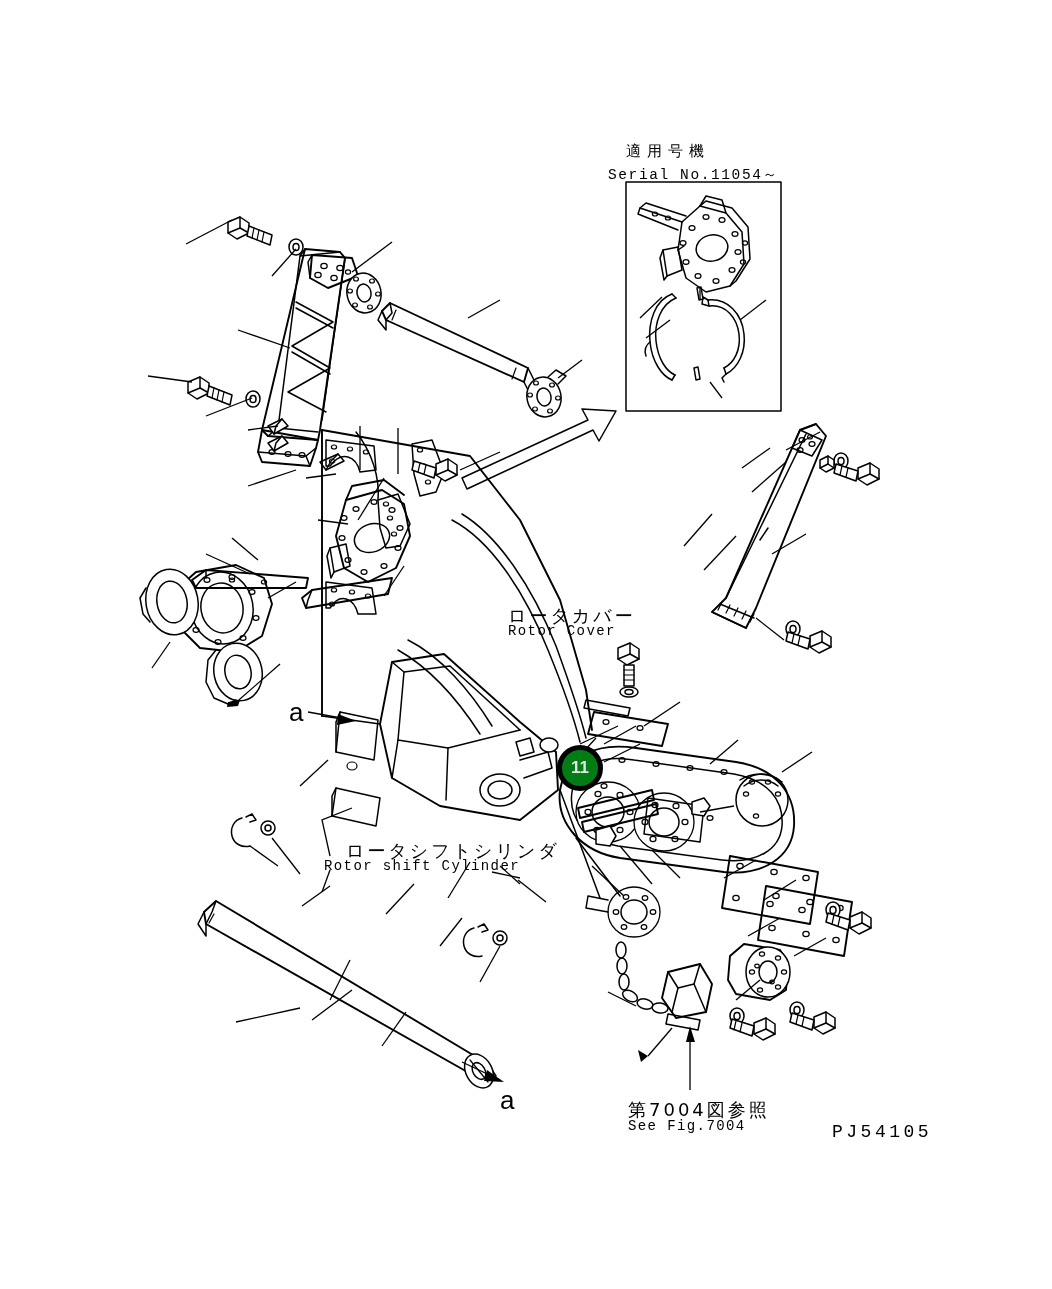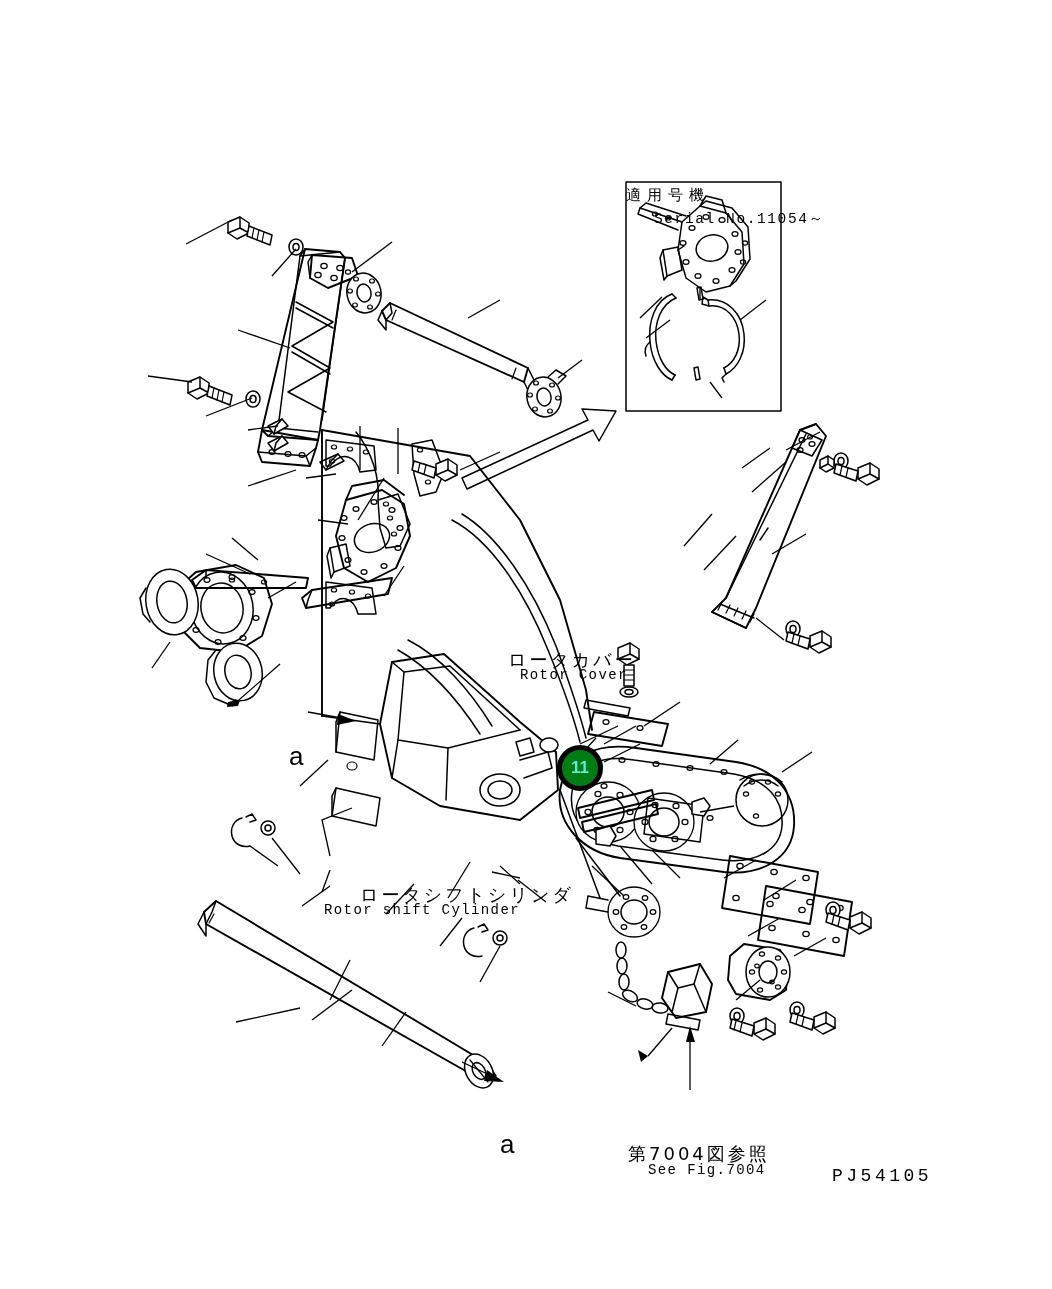--- a/index.html
+++ b/index.html
@@ -22,21 +22,20 @@
     left: 0;
     top: 0;
     width: 1052px;
     height: 1289px;
   }
   .txt {
     position: absolute;
     white-space: pre;
     color: #000000;
     font-family: "Liberation Mono", monospace;
-    margin-top: 44px;
   }
   .jp {
     font-family: "DejaVu Sans", sans-serif;
     letter-spacing: 2px;
   }
   .lbl-jp {
     font-size: 18px;
     letter-spacing: 3px;
   }
   .lbl-en {
@@ -738,33 +737,33 @@
     </g>
 
     <g>
       <line x1="690" y1="1090" x2="690" y2="1030" class="lead"></line>
       <path class="blk" d="M686 1042 L690 1026 L695 1042 Z"></path>
     </g>
 
   </svg>
 
   <div class="txt jp inset-jp" style="left:626px; top:142px;">適用号機</div>
-  <div class="txt inset-en" style="left:654px; top:165px;">Serial No.11054～</div>
+  <div class="txt inset-en" style="left:608px; top:165px;">Serial No.11054～</div>
 
   <div class="txt jp lbl-jp" style="left:508px; top:604px;">ロータカバー</div>
-  <div class="txt lbl-en" style="left:520px; top:623px;">Rotor Cover</div>
-
-  <div class="txt jp lbl-jp" style="left:360px; top:839px;">ロータシフトシリンダ</div>
+  <div class="txt lbl-en" style="left:508px; top:623px;">Rotor Cover</div>
+
+  <div class="txt jp lbl-jp" style="left:346px; top:839px;">ロータシフトシリンダ</div>
   <div class="txt lbl-en" style="left:324px; top:858px;">Rotor shift Cylinder</div>
 
   <div class="txt jp lbl-jp" style="left:628px; top:1098px;">第7004図参照</div>
-  <div class="txt lbl-en" style="left:648px; top:1118px;">See Fig.7004</div>
+  <div class="txt lbl-en" style="left:628px; top:1118px;">See Fig.7004</div>
 
   <div class="txt sec-mark" style="left:289px; top:697px;">a</div>
   <div class="txt sec-mark" style="left:500px; top:1085px;">a</div>
 
   <div class="txt drawno" style="left:832px; top:1122px;">PJ54105</div>
 
-  <div class="callout" style="left: 557px; top: 745px; background: rgb(2, 124, 21); border-color: rgb(0, 0, 0); color: #5eead4;">
+  <div class="callout" style="left: 557px; top: 745px; background: rgb(2, 124, 21); border-color: rgb(0, 0, 0); color: #e5e5e5;">
     <span>11</span>
   </div>
 
 </div>
 
 </body></html>

